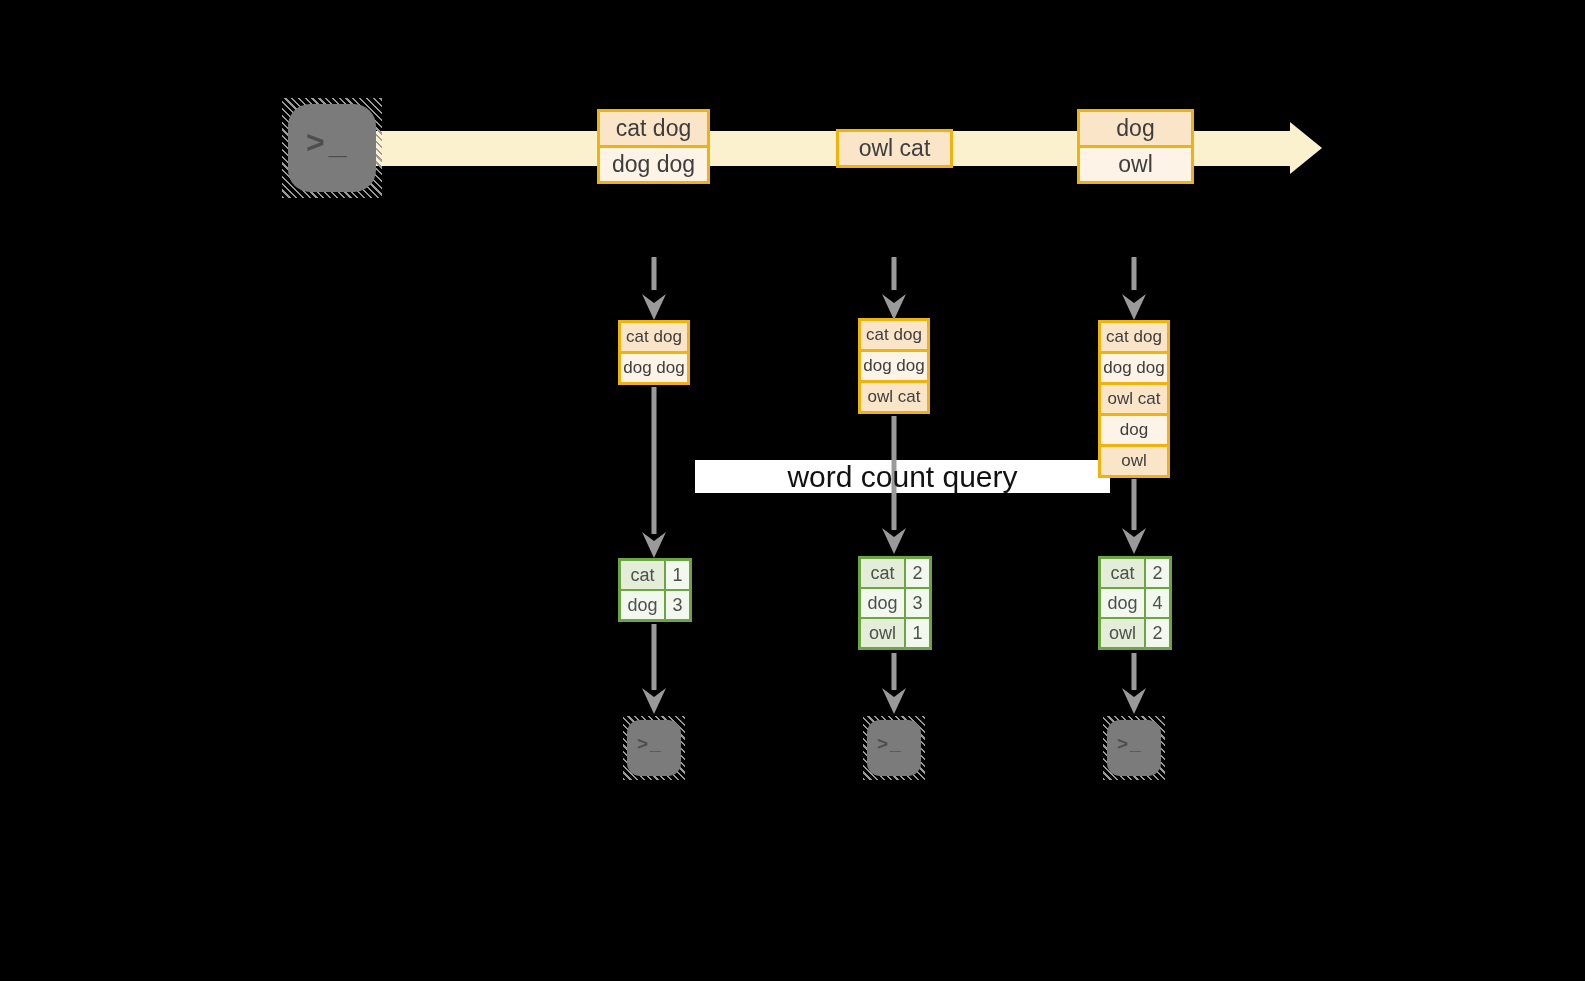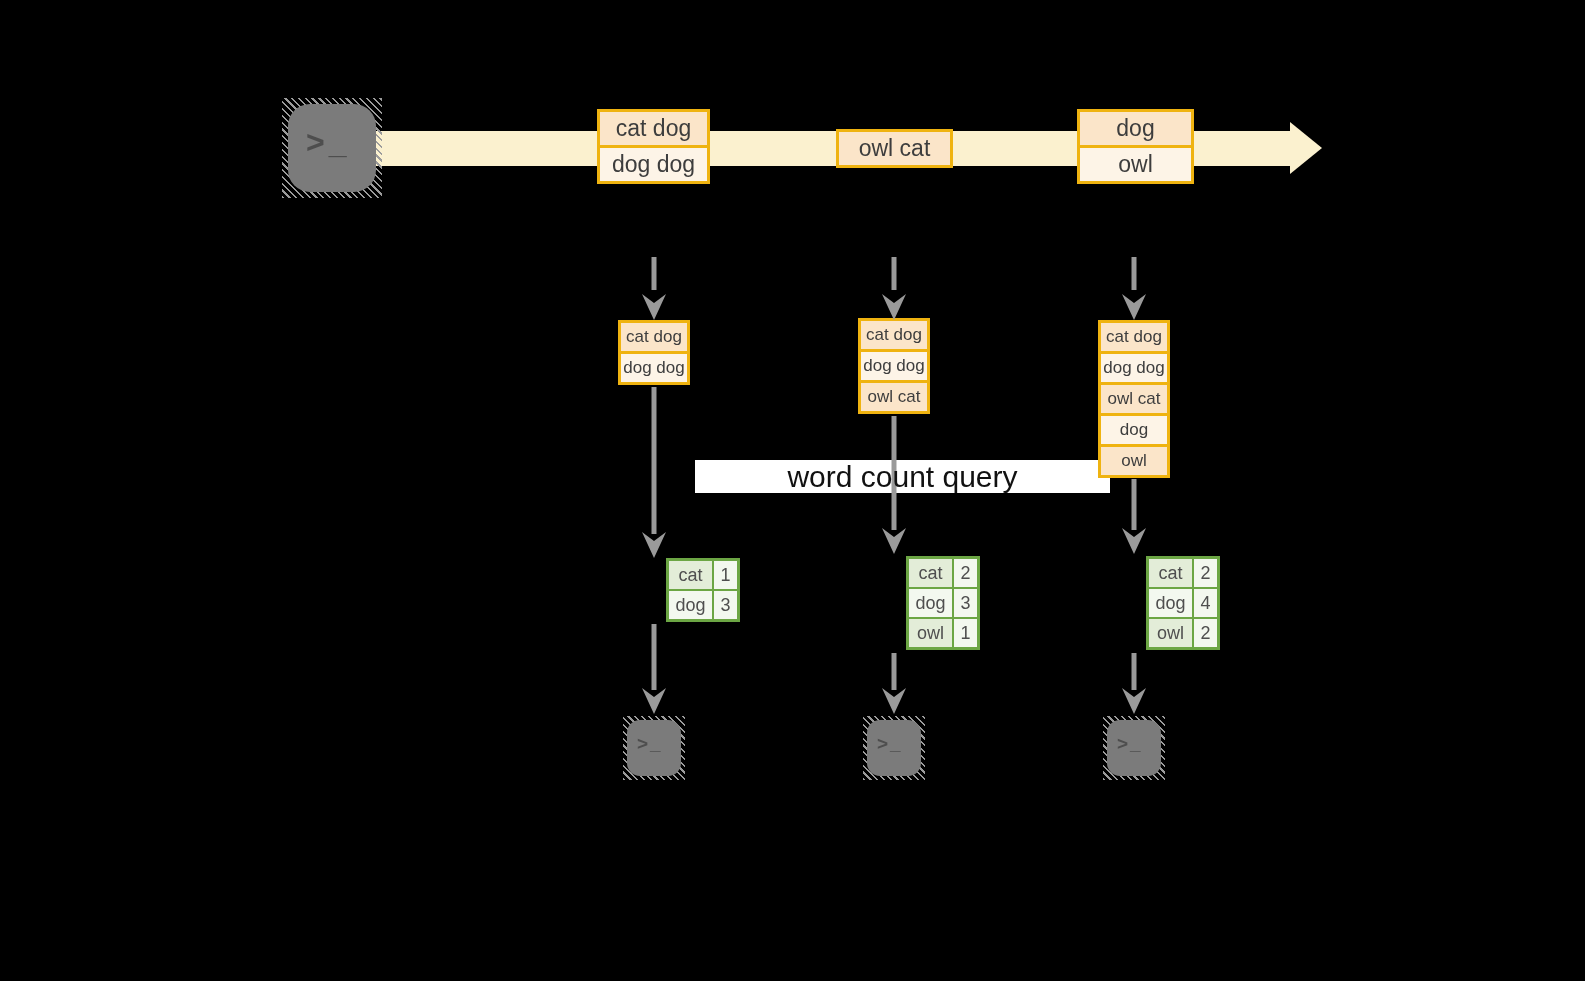--- a/index.html
+++ b/index.html
@@ -48,21 +48,21 @@
     font-size:17px;color:#3e3e3e;}
   .scell + .scell{border-top:3px solid var(--orange,#efb310);}
   .stack-1{left:618px;top:320px;} .stack-2{left:858px;top:318px;} .stack-3{left:1098px;top:320px;}
 
   
   .query{position:absolute;left:695px;top:460px;width:415px;height:33px;
     background:var(--query_bg,#fff);display:flex;align-items:center;justify-content:center;}
   .query span{position:relative;z-index:5;font-size:30px;color:#111;}
 
   
-  .gtable{position:absolute;border:3px solid var(--green,#6ca644);margin-left:48px;}
+  .gtable{position:absolute;border:3px solid var(--green,#6ca644);}
   .grow{display:flex;}
   .grow + .grow{border-top:2px solid var(--green,#6ca644);}
   .gword{width:43px;height:28px;display:flex;align-items:center;justify-content:center;
     font-size:18px;color:#4f4f4f;}
   .gval{width:23px;height:28px;display:flex;align-items:center;justify-content:center;
     font-size:18px;color:#4f4f4f;border-left:2px solid var(--green,#6ca644);
     background:var(--greenLight,#f3f8ef);}
   .g-dark{background:var(--greenDark,#e3edd8);} .g-light{background:var(--greenLight,#f3f8ef);}
   .gtable-1{left:618px;top:558px;} .gtable-2{left:858px;top:556px;} .gtable-3{left:1098px;top:556px;}
 

